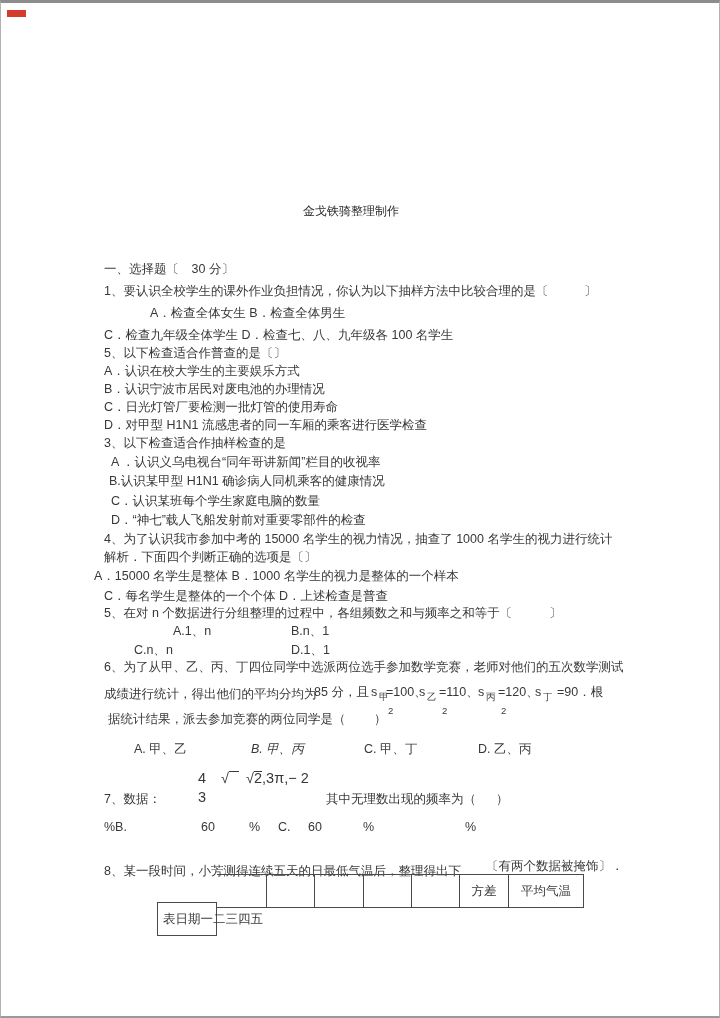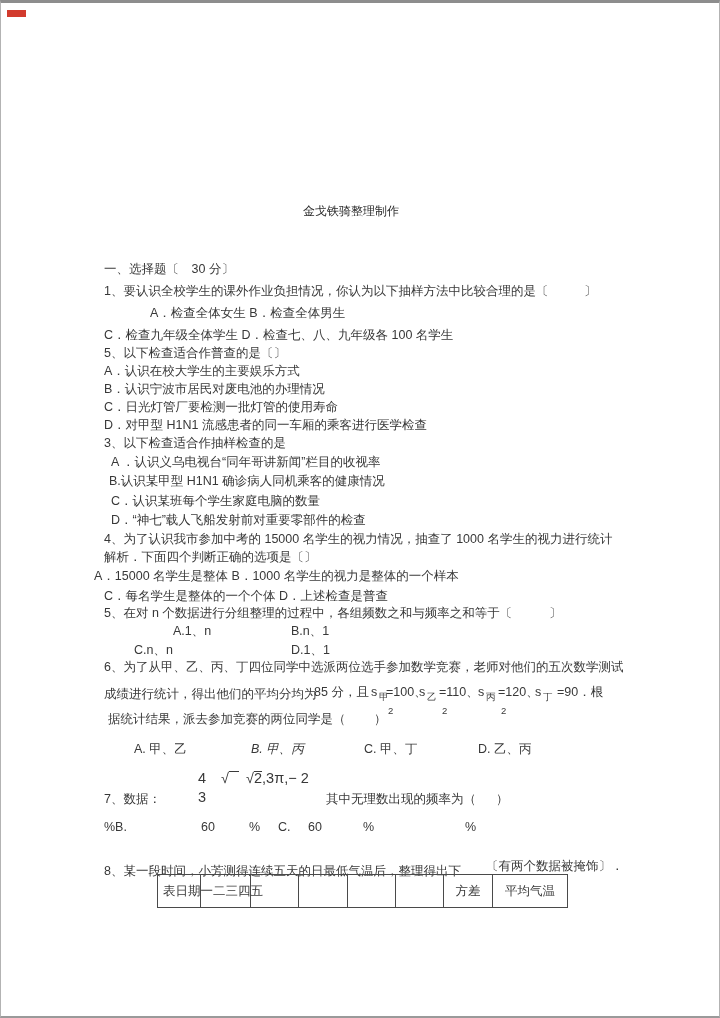--- a/index.html
+++ b/index.html
@@ -99,21 +99,21 @@
       <div class="bodyline" style="left: 534px; top: 682px;">s</div>
       <div class="bodyline m9" style="left: 542px; top: 686px;">丁</div>
       <div class="bodyline" style="left: 556px; top: 682px;">=90．根</div>
       <div class="bodyline m14" style="left: 197px; top: 768px;">4</div>
       <div class="bodyline m14" style="left: 197px; top: 787px;">3</div>
       <div class="bodyline m14" style="left: 220px; top: 768px;">√<span class="radbar"></span></div>
       <div class="bodyline m14" style="left: 245px; top: 768px;"><span>√</span><span class="overnum">2</span><span>,3π,− 2</span></div>
     </div>
 
   <div class="qtable" id="qtable">
-      <div class="cell overflowing" style="width: 44px;">表日期一二三四五</div>
+      <div class="cell overflowing" style="width: 60px; margin-top: 28px;">表日期一二三四五</div>
       <div class="cell" style="width: 50px;"></div>
       <div class="cell" style="width: 48px;"></div>
       <div class="cell" style="width: 49px;"></div>
       <div class="cell" style="width: 48px;"></div>
       <div class="cell" style="width: 48px;"></div>
       <div class="cell" style="width: 49px;">方差</div>
       <div class="cell" style="width: 75px;">平均气温</div>
     </div>
 </div>
 

